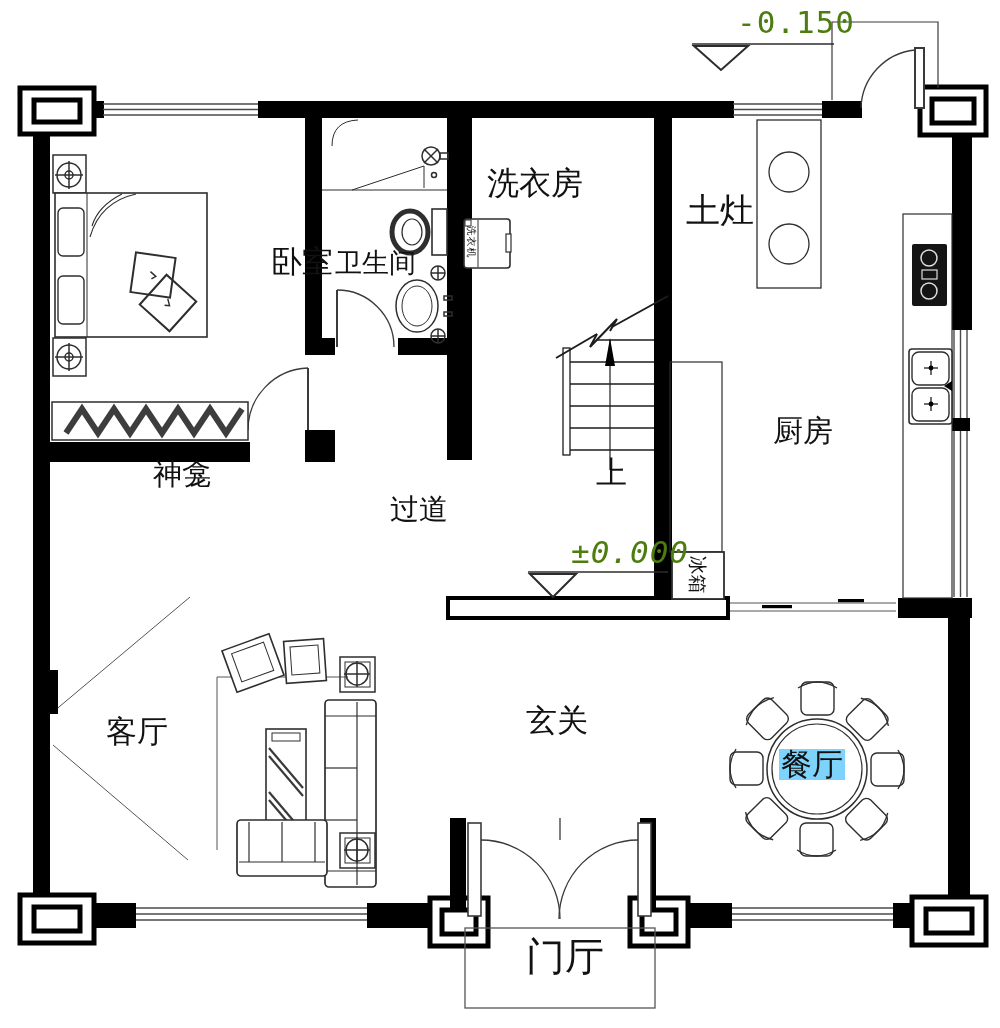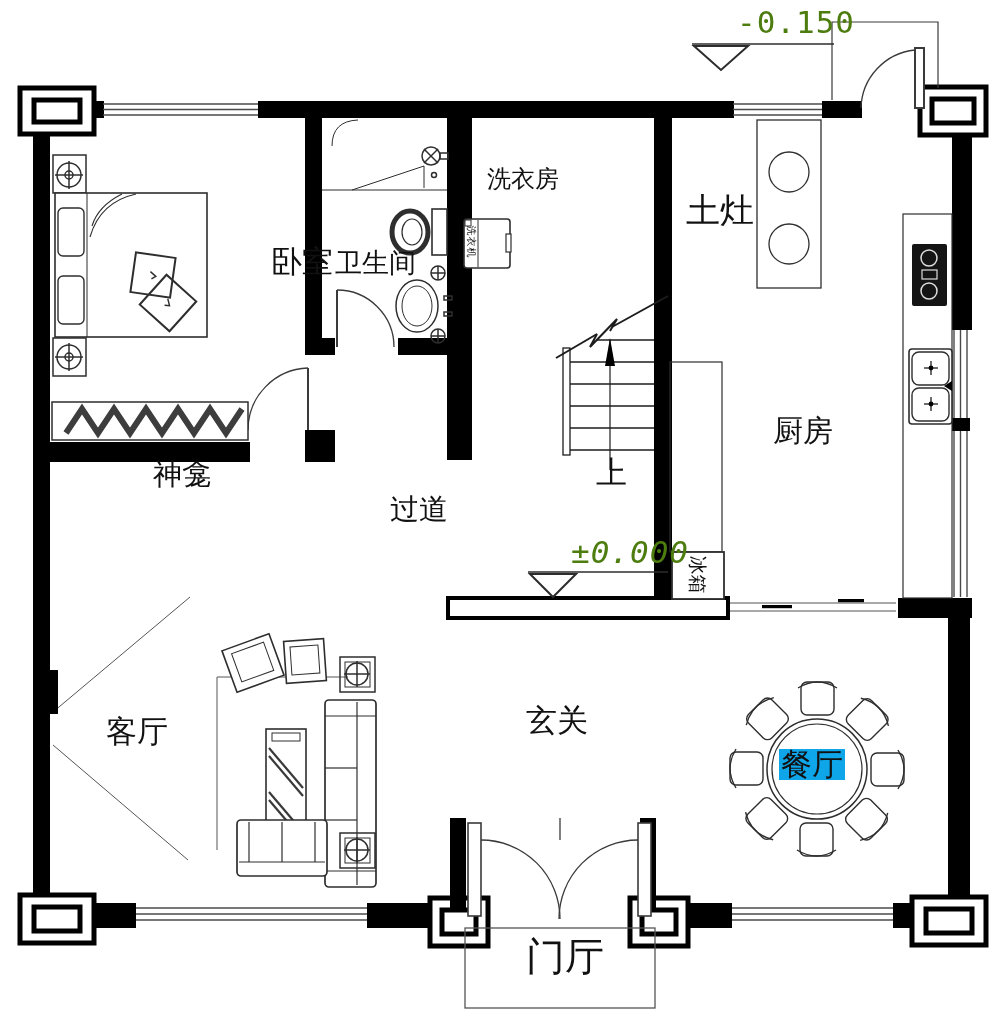--- a/index.html
+++ b/index.html
@@ -4,21 +4,21 @@
 <style>
   html,body{margin:0;padding:0;background:#fff;}
   #plan{position:relative;width:1000px;height:1028px;background:#fff;overflow:hidden;
         font-family:"Liberation Sans","DejaVu Sans",sans-serif;}
   #plan svg{position:absolute;left:0;top:0;}
   .lbl{position:absolute;color:#111;font-weight:500;white-space:nowrap;line-height:1;
        font-family:"Liberation Sans","DejaVu Sans",sans-serif;}
   .elev{font-family:"DejaVu Sans Mono","Liberation Mono",monospace;font-weight:400;color:#4d7c0f;
         letter-spacing:1px;}
   .rot90{transform:rotate(90deg);text-align:center;}
-  .dining-bg{background:#0ea5e9;padding:0 2px;text-align:right;}
+  .dining-bg{background:#7dd3fc;padding:0 2px;text-align:right;}
 </style>
 </head>
 <body>
 
 <div id="plan">
 
 <svg width="1000" height="1028" viewBox="0 0 1000 1028">
 
   <g fill="#000" stroke="none">
     <rect x="60" y="101" width="44" height="17"></rect>
@@ -364,21 +364,21 @@
       <g transform="rotate(315 817 769)">
             <rect x="801" y="682" width="33" height="33" rx="6"></rect>
             <path d="M 798 688 Q 817.5 676 837 688"></path>
           </g>
     </g>
   </g>
 </svg>
 
 <div class="lbl" style="left:226px;top:246px;font-size:31px;margin-left:45px;">卧室</div>
 <div class="lbl" style="left:335px;top:250px;font-size:27px;">卫生间</div>
-<div class="lbl" style="left:487px;top:167px;font-size:24px;">洗衣房</div>
+<div class="lbl" style="left:487px;top:167px;font-size:32px;">洗衣房</div>
 <div class="lbl" style="left:686px;top:193px;font-size:34px;text-align:center;">土灶</div>
 <div class="lbl" style="left:773px;top:416px;font-size:30px;">厨房</div>
 <div class="lbl" style="left:153px;top:460px;font-size:29px;text-align:right;">神龛</div>
 <div class="lbl" style="left:390px;top:495px;font-size:29px;">过道</div>
 <div class="lbl" style="left:106px;top:716px;font-size:31px;">客厅</div>
 <div class="lbl" style="left:526px;top:697px;font-size:31px;margin-top:8px;">玄关</div>
 <div class="lbl dining-bg" style="left:779px;top:749px;font-size:31px;">餐厅</div>
 <div class="lbl" style="left:526px;top:937px;font-size:39px;">门厅</div>
 <div class="lbl" style="left:596px;top:457px;font-size:31px;">上</div>
 

